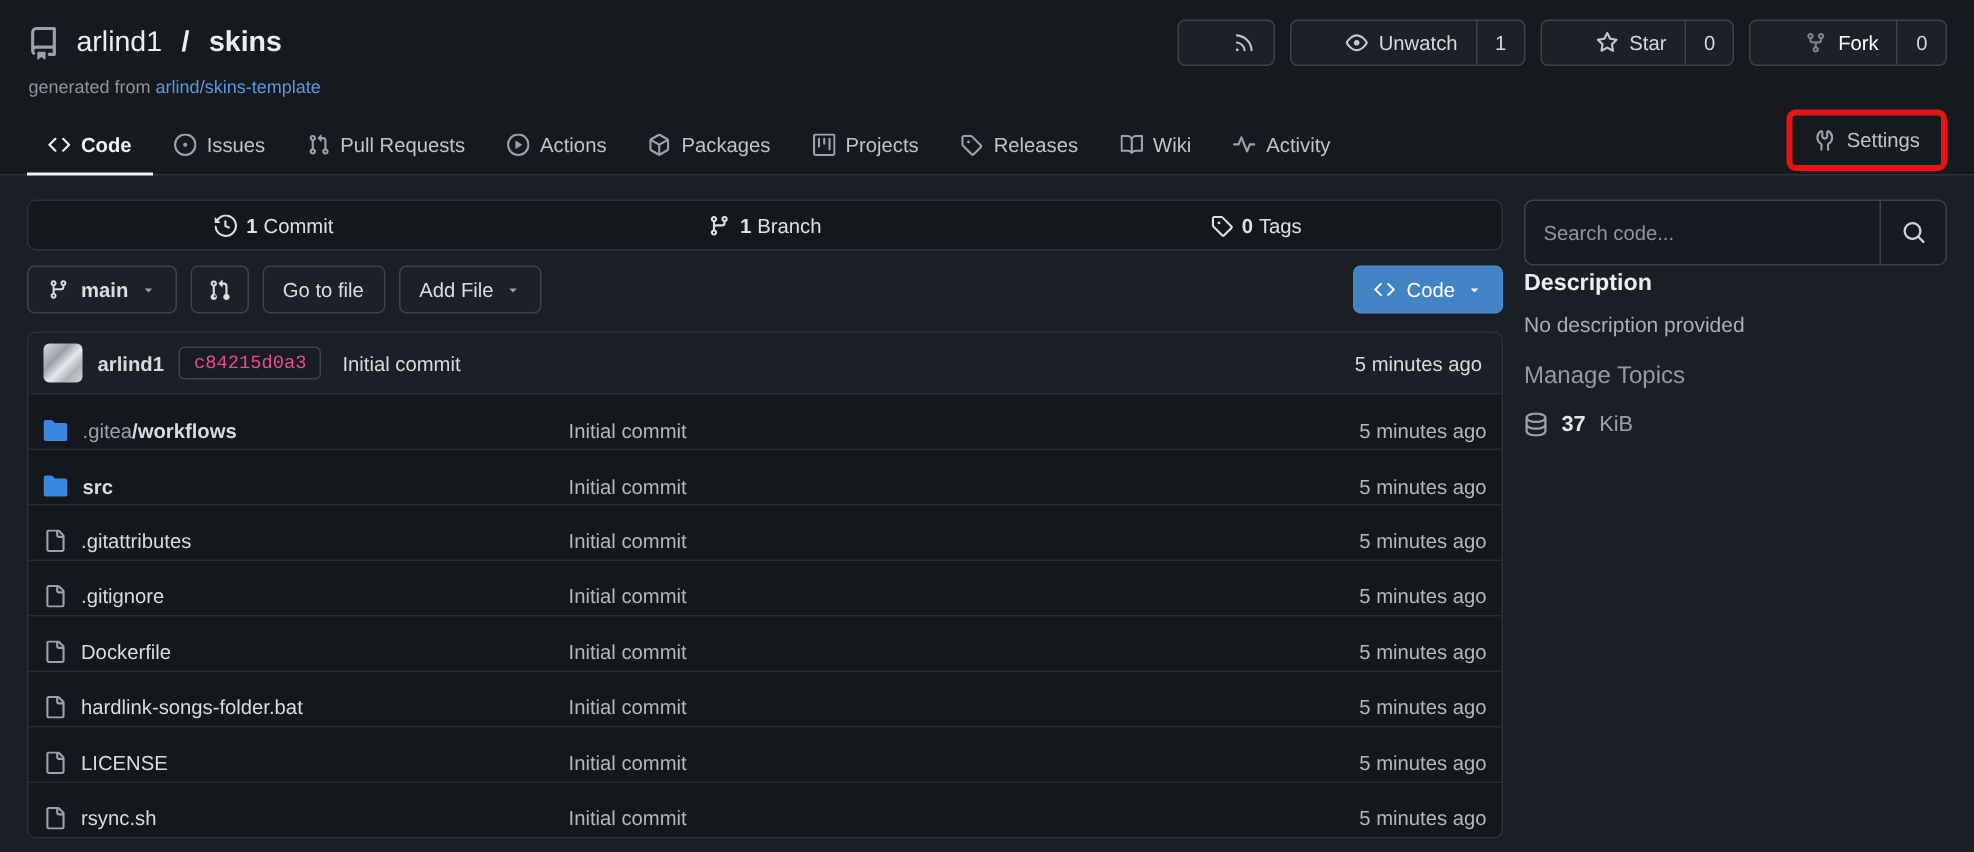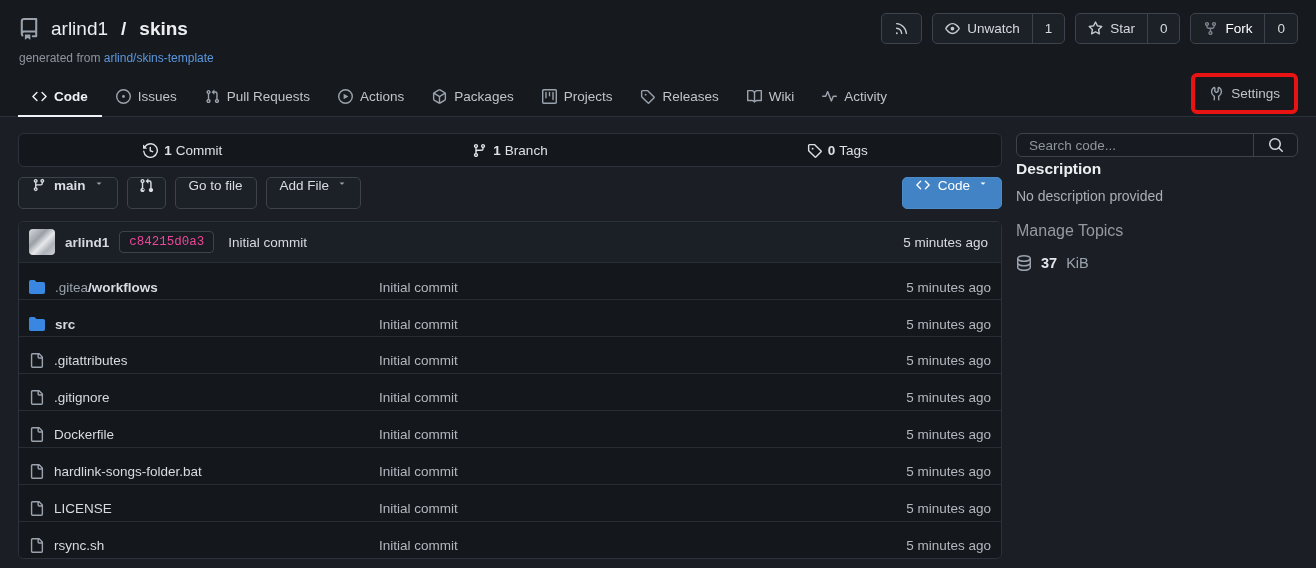--- a/index.html
+++ b/index.html
@@ -14,21 +14,21 @@
 
   
   .repo-header { background:#16191e; padding:13px 18px 0 18px; border-bottom:1px solid #2c323b; }
   .header-top { display:flex; align-items:center; }
   .repo-title { display:flex; align-items:center; gap:11px; font-size:19px; color:#eceef0; }
   .repo-title .icon { color:#9aa3ad; }
   .owner { font-weight:400; }
   .sep { color:#eceef0; font-weight:700; padding:0 2px; }
   .reponame { font-weight:700; }
   .header-actions { margin-left:auto; display:flex; gap:10px; }
-  .btn-group { display:flex; align-items:stretch; height:31px; border:1px solid #3d434d; border-radius:5px; background:#1c2128; overflow:hidden; }
+  .btn-group { display:flex; align-items:stretch; height:31px; border:1px solid #3d434d; border-radius:5px; background:#1c2128; overflow:hidden;padding-left:24px; }
   .btn-seg { display:flex; align-items:center; gap:7px; padding:0 12px; color:#d6d9de; cursor:pointer; }
   .btn-seg svg { color:#c3c8cf; }
   .btn-count { display:flex; align-items:center; padding:0 12px; border-left:1px solid #3d434d; cursor:pointer; }
   .muted-btn { color:#ffffff; }
   .muted-btn svg { color:#7b828c; }
   .subtitle { font-size:12px; color:#8e959e; margin:7px 0 4px 1px; }
   .subtitle a { color:#5b97dd; text-decoration:none; }
 
   
   .nav { display:flex; align-items:flex-end; margin-top:8px; margin-bottom:-1px; }
@@ -45,21 +45,21 @@
   .sidebar { width:282px; flex:none; }
 
   
   .stats-bar { display:flex; height:34px; border:1px solid #2c323b; border-radius:6px; background:#14171c; }
   .stat { flex:1; display:flex; align-items:center; justify-content:center; gap:4px; cursor:pointer; color:#dde0e4; }
   .stat svg { margin-right:2px; color:#dde0e4; }
   .stat b { font-weight:700; }
 
   
   .toolbar { display:flex; gap:9px; margin-top:10px; align-items:center; }
-  .btn { display:inline-flex; gap:8px; height:32px; padding:0 13px; border:1px solid #3d434d; border-radius:5px; background:#1c2128; color:#dadde2; cursor:pointer; font-size:13.5px; }
+  .btn { display:inline-flex; align-items:center; gap:8px; height:32px; padding:0 13px; border:1px solid #3d434d; border-radius:5px; background:#1c2128; color:#dadde2; cursor:pointer; font-size:13.5px; }
   .btn b { font-weight:700; }
   .icon-btn { padding:0 11px; }
   .caret { color:#9aa3ad; }
   .btn-primary { margin-left:auto; background:#4183c4; border-color:#4a8bc9; color:#fff; }
   .btn-primary svg, .btn-primary .caret { color:#fff; }
 
   
   .file-table { margin-top:12px; border:1px solid #2c323b; border-radius:6px; overflow:hidden; background:#14171c; }
   .commit-row { display:flex; align-items:center; gap:10px; background:#1b1f26; height:40px; padding:0 10px; }
   .avatar { width:26px; height:26px; border-radius:4px; flex:none;
@@ -71,21 +71,21 @@
   .file-row { display:grid; grid-template-columns:350px 1fr 150px; align-items:center; height:37px; padding:16px 10px; border-top:1px solid #272d35; background:#14171c; }
   .file-name { display:flex; align-items:center; gap:10px; color:#d8dbe0; cursor:pointer; min-width:0; white-space:nowrap; }
   .folder-ic { color:#3987e0; }
   .file-ic { color:#9aa3ad; }
   .muted-prefix { color:#9aa3ad; }
   .fname-bold { font-weight:700; }
   .file-msg { color:#b2b8bf; cursor:pointer; }
   .file-time { color:#b2b8bf; text-align:right; }
 
   
-  .search-box { display:flex; align-items:stretch; height:24px; border:1px solid #3d434d; border-radius:6px; background:#171b21; overflow:hidden; }
+  .search-box { display:flex; align-items:stretch; height:44px; border:1px solid #3d434d; border-radius:6px; background:#171b21; overflow:hidden; }
   .search-input { flex:1; background:transparent; border:none; outline:none; color:#d6d9de; font-size:13.5px; padding:0 12px; font-family:"Liberation Sans", sans-serif; }
   .search-input::placeholder { color:#8e959e; }
   .search-btn { width:44px; display:flex; align-items:center; justify-content:center; border-left:1px solid #3d434d; color:#d0d4da; cursor:pointer; background:transparent; }
   .desc-title { font-size:15.5px; font-weight:700; color:#eceef0; margin-top:3px; }
   .desc-empty { font-size:14px; color:#a9afb8; margin-top:10px; }
   .manage-topics { display:inline-block; font-size:16px; color:#949aa3; margin-top:18px; cursor:pointer; }
   .size-row { display:flex; align-items:center; gap:9px; margin-top:15px; color:#9aa3ad; }
   .size-val { font-weight:700; color:#e2e5e9; font-size:14.5px; }
   .size-unit { color:#9aa3ad; font-size:14.5px; }
 </style>

